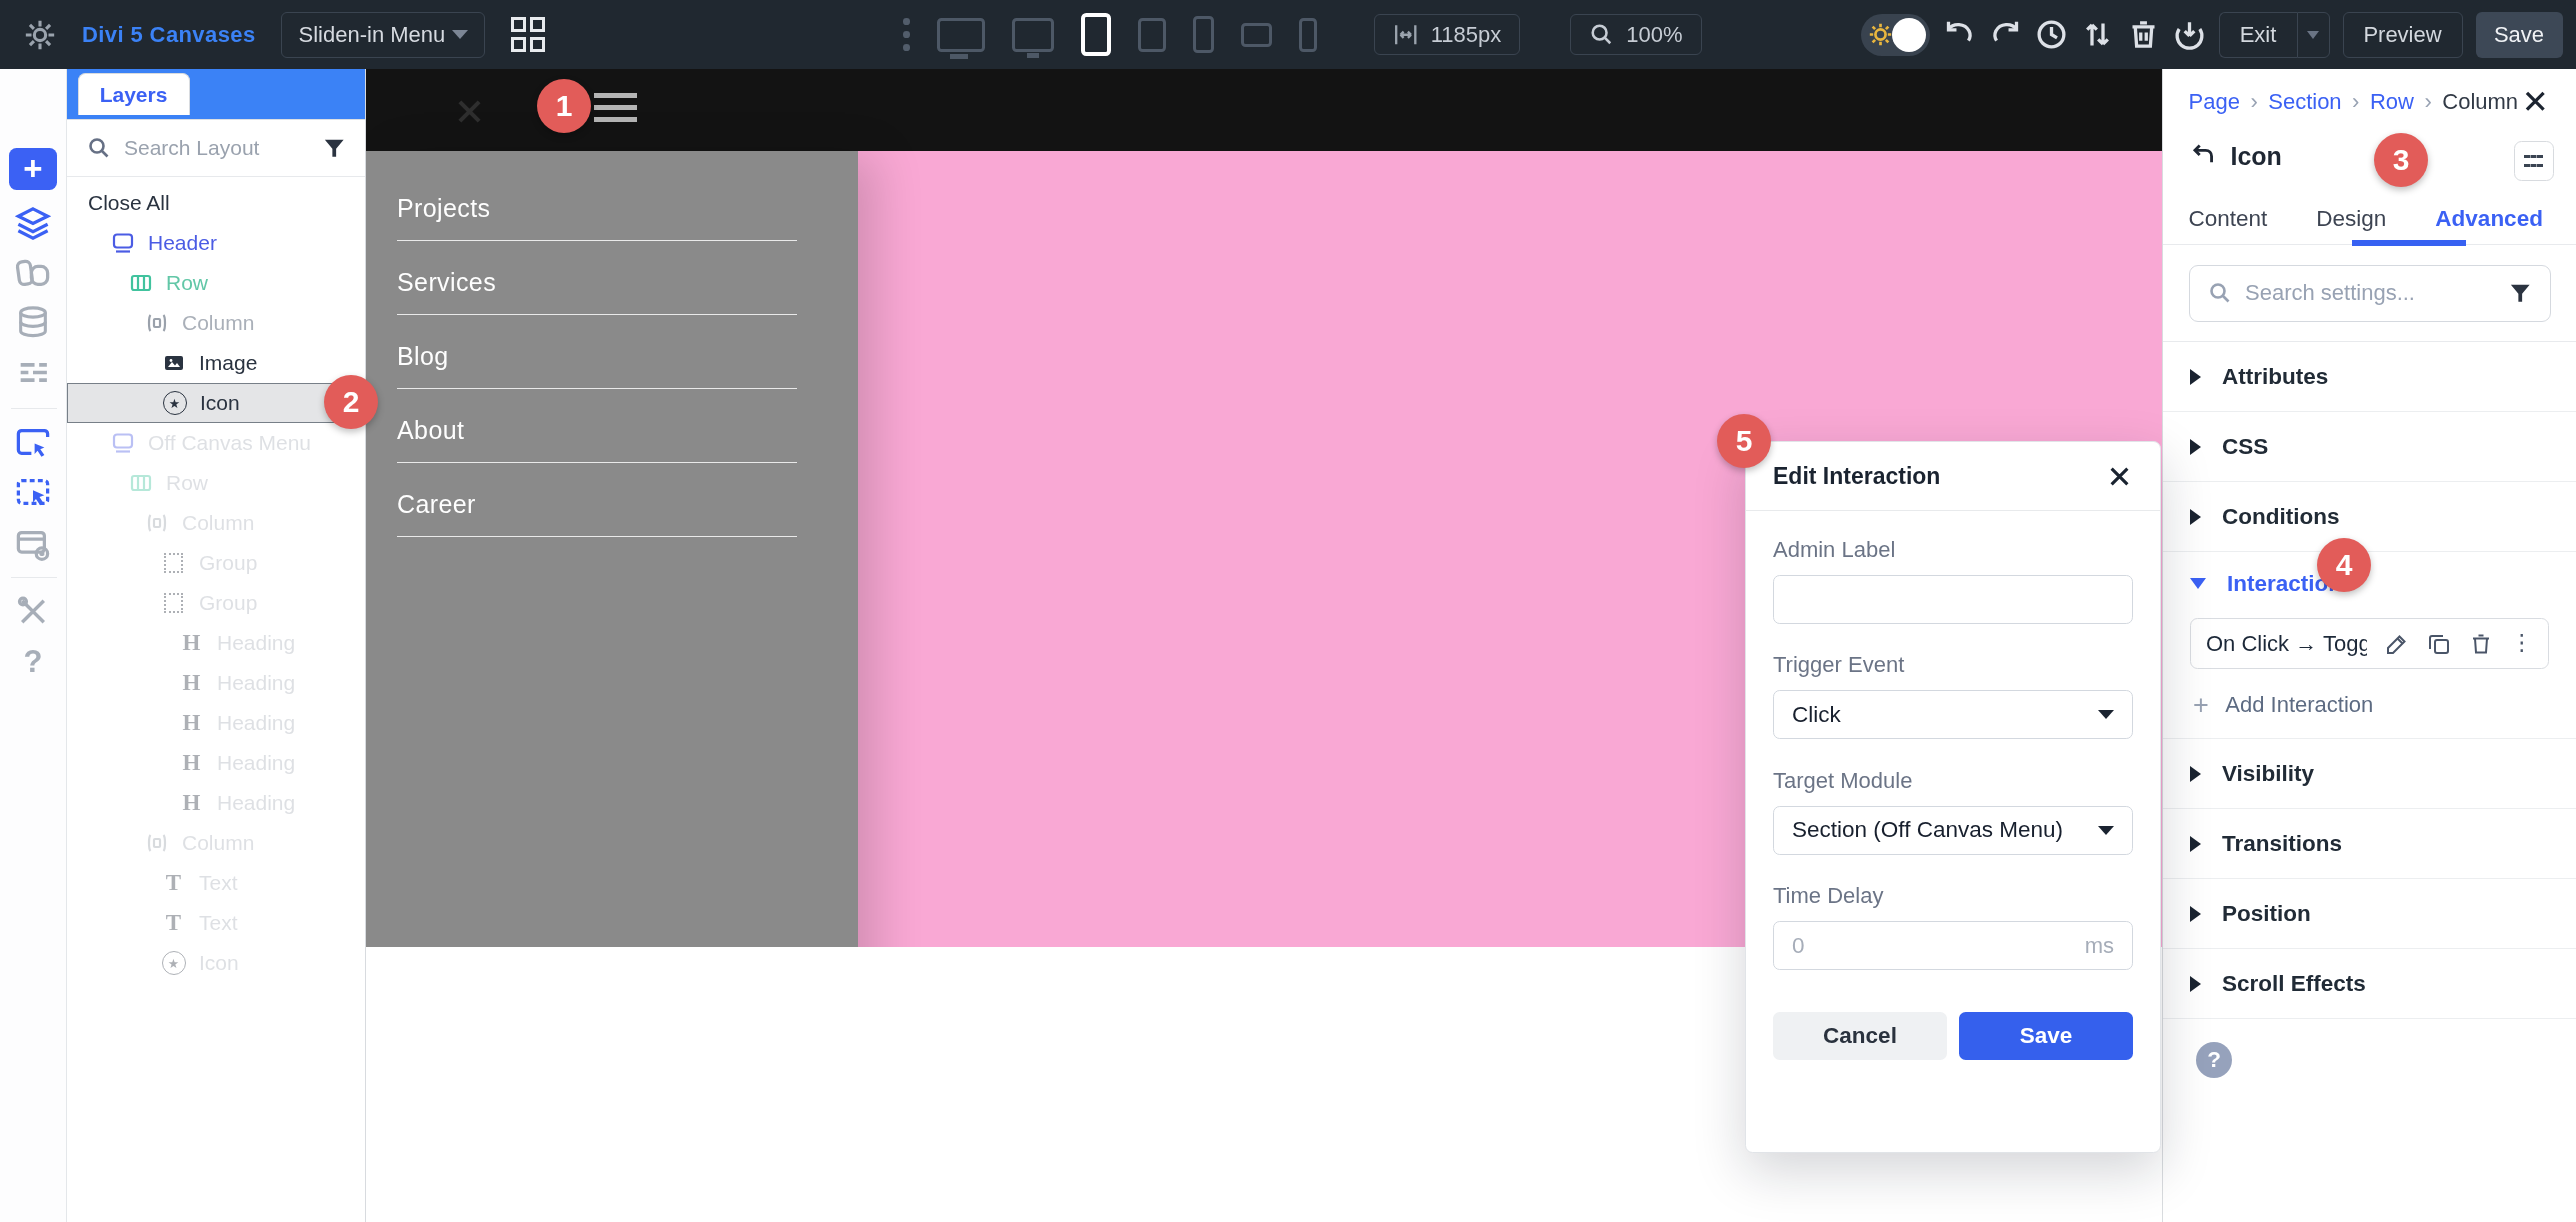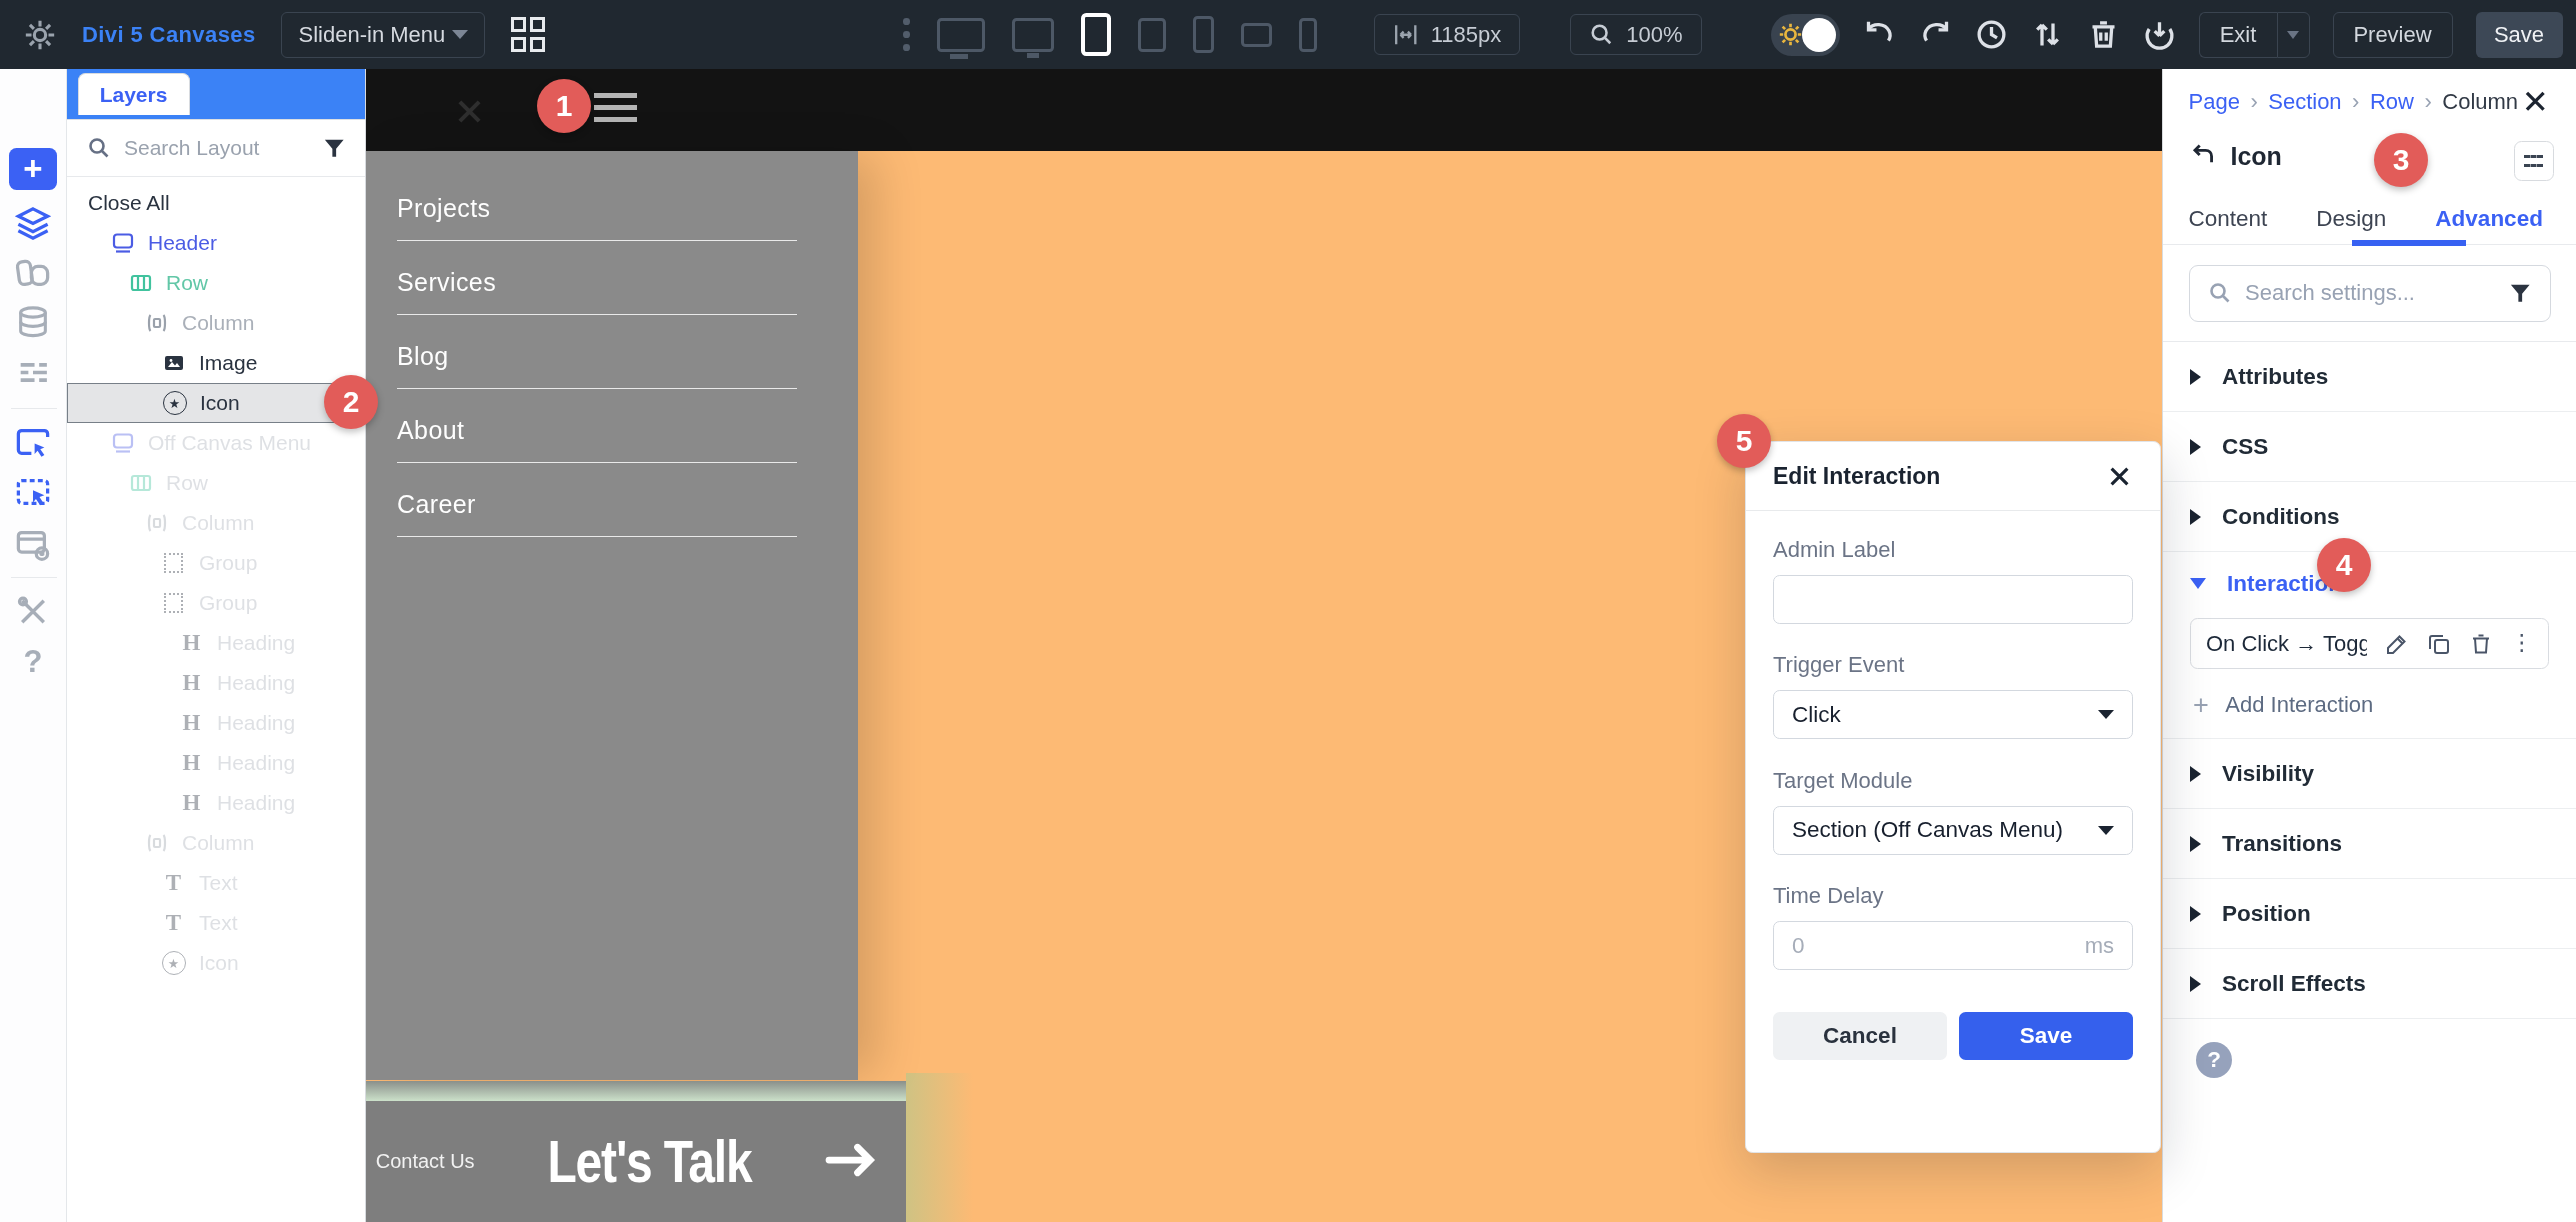--- a/index.html
+++ b/index.html
@@ -5,21 +5,21 @@
   * { margin:0; padding:0; box-sizing:border-box; }
   html,body { width:2576px; height:1223px; overflow:hidden; background:#e8eaec;
     font-family:"Liberation Sans", sans-serif; }
   .stage { position:relative; width:2576px; height:1223px; background:#fff; }
 
   
   .toolbar { position:absolute; left:0; top:0; width:2576px; height:69px; background:#202830; z-index:40; }
   .tb-group { position:absolute; top:0; height:69px; display:flex; align-items:center; }
   .tb-left { left:22.5px; gap:25.5px; }
   .tb-mid  { left:903px; gap:27px; }
-  .tb-right{ right:13.5px; gap:23px; }
+  .tb-right{ right:13.5px; gap:13px; }
   .tb-title { color:#3b82f6; font-size:22px; font-weight:bold; letter-spacing:0.4px; }
   .tb-select { width:204px; height:46px; border:1.5px solid #3a4450; border-radius:6px; display:flex;
     align-items:center; justify-content:space-between; padding:0 16.5px; color:#d6dae0; font-size:22px; cursor:pointer;}
   .caret-dn { width:0; height:0; border-left:8.2px solid transparent; border-right:8.2px solid transparent; border-top:9.7px solid #7c8695; }
   .grid-ico { display:grid; grid-template-columns:15px 15px; grid-template-rows:15px 15px; gap:4.5px; }
   .grid-ico span { border:3px solid #e8ebee; }
   .vdots { display:flex; flex-direction:column; gap:6px; }
   .vdots i { width:6.7px; height:6.7px; border-radius:50%; background:#525d6b; }
   .dev { border:3.7px solid #4d5866; border-radius:4.5px; position:relative; }
   .dev-desktop { width:48px; height:34px; }
@@ -71,21 +71,21 @@
   .tl-dark{color:#2a3340;} .tl-blue{color:#4b5ce4;} .tl-teal{color:#62c7a7;} .tl-gray{color:#aab0b9;}
   .trow.faded { opacity:.38; }
   .trow.selected { background:#e4e5e7; border:1.5px solid #777f88; border-right:none; }
   .ti { width:27px; height:27px; display:flex; align-items:center; justify-content:center; flex:none; }
   .c-blue{color:#4b5ce4;} .c-teal{color:#41c39e;} .c-gray{color:#9aa1ab;} .c-dark{color:#2a3340;}
   .ti-group { width:19.5px; height:19.5px; border:2.2px dotted currentColor; }
   .ti-glyph { font-family:"Liberation Serif", serif; font-weight:bold; font-size:23px; color:#2a3340; }
   .ti-star { width:24px; height:24px; border:1.9px solid currentColor; border-radius:50%; display:flex; align-items:center; justify-content:center; font-size:12.7px; }
 
   
-  .canvas { position:absolute; left:366px; top:69px; width:1796px; height:1154px; background:#fdba74; overflow:hidden; }
+  .canvas { position:absolute; left:366px; top:69px; width:1796px; height:878px; background:#f9a8d4; overflow:hidden; }
   .site-header { position:absolute; left:0; top:0; width:100%; height:82px; background:#131313; }
   .close-x { position:absolute; left:87px; top:25.5px; width:33px; height:33px; color:#2f2f2f; cursor:pointer;}
   .burger { position:absolute; left:228px; top:24px; display:flex; flex-direction:column; gap:6.7px; cursor:pointer;}
   .burger i { width:43px; height:5.2px; background:#b4b4b4; }
   .menu-panel { position:absolute; left:0; top:82px; width:492px; height:929px; background:#8a8a8a;
     box-shadow:22.5px 0 45px -4.5px rgba(0,0,0,.16); padding-top:43px; }
   .menu-item { padding:0 0 0 31px; height:74px; }
   .menu-item .m-label { color:#fefefe; font-size:25px; letter-spacing:0.4px; cursor:pointer; }
   .menu-item .m-line { margin-top:16.5px; width:400px; border-top:1.5px solid #e9e9e9; }
   .green-band { position:absolute; left:0; top:1012px; width:540px; height:21px;

